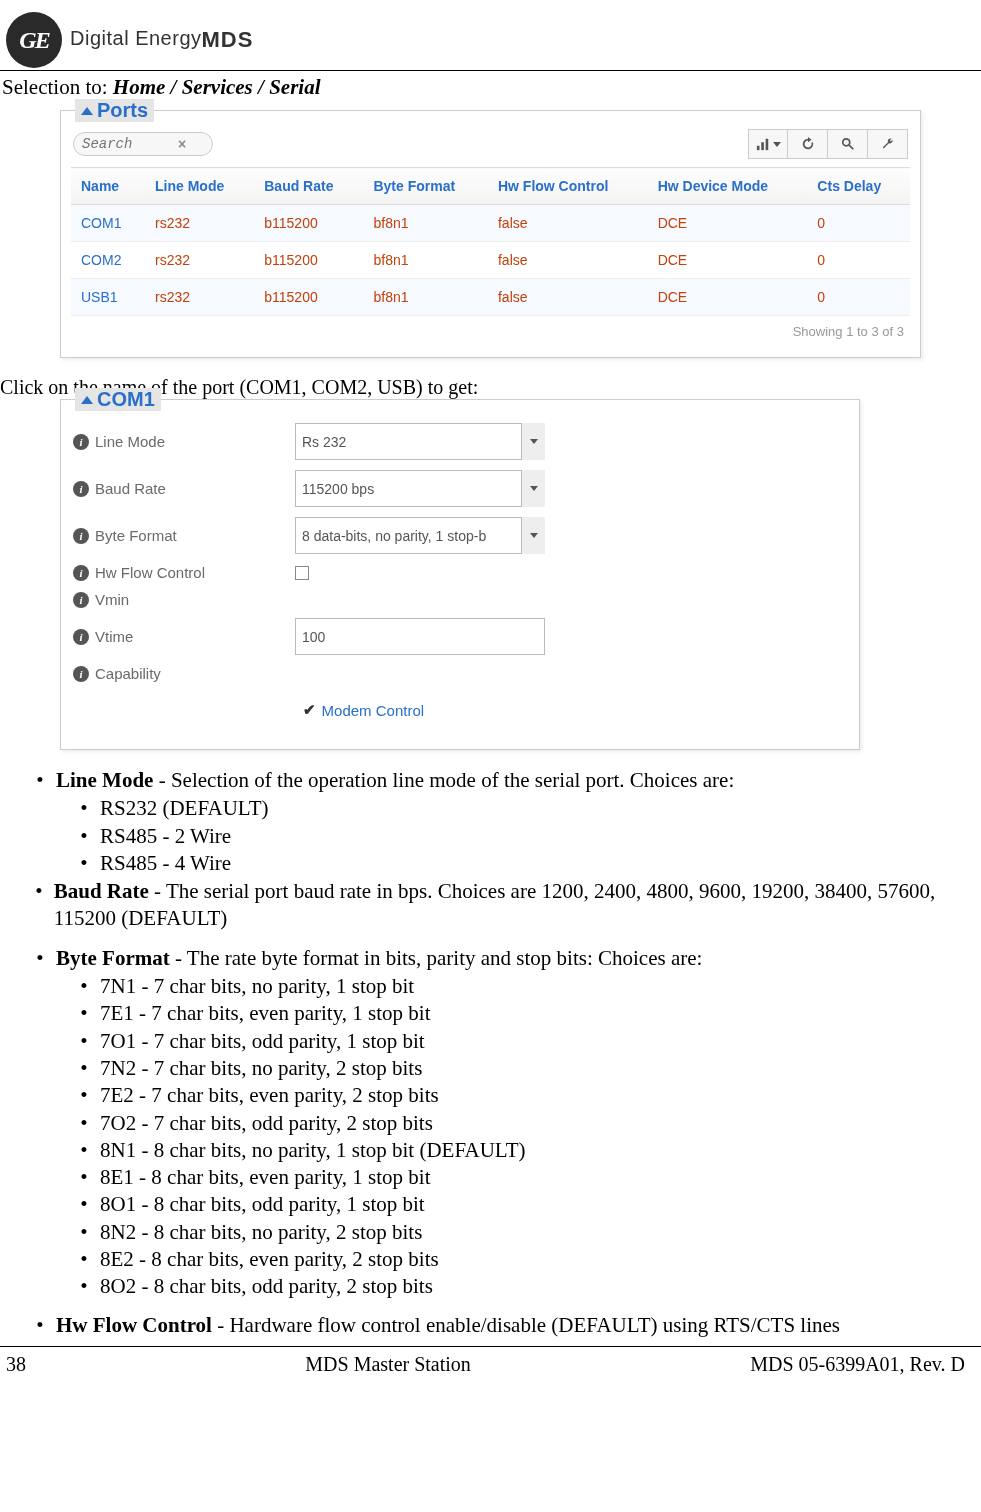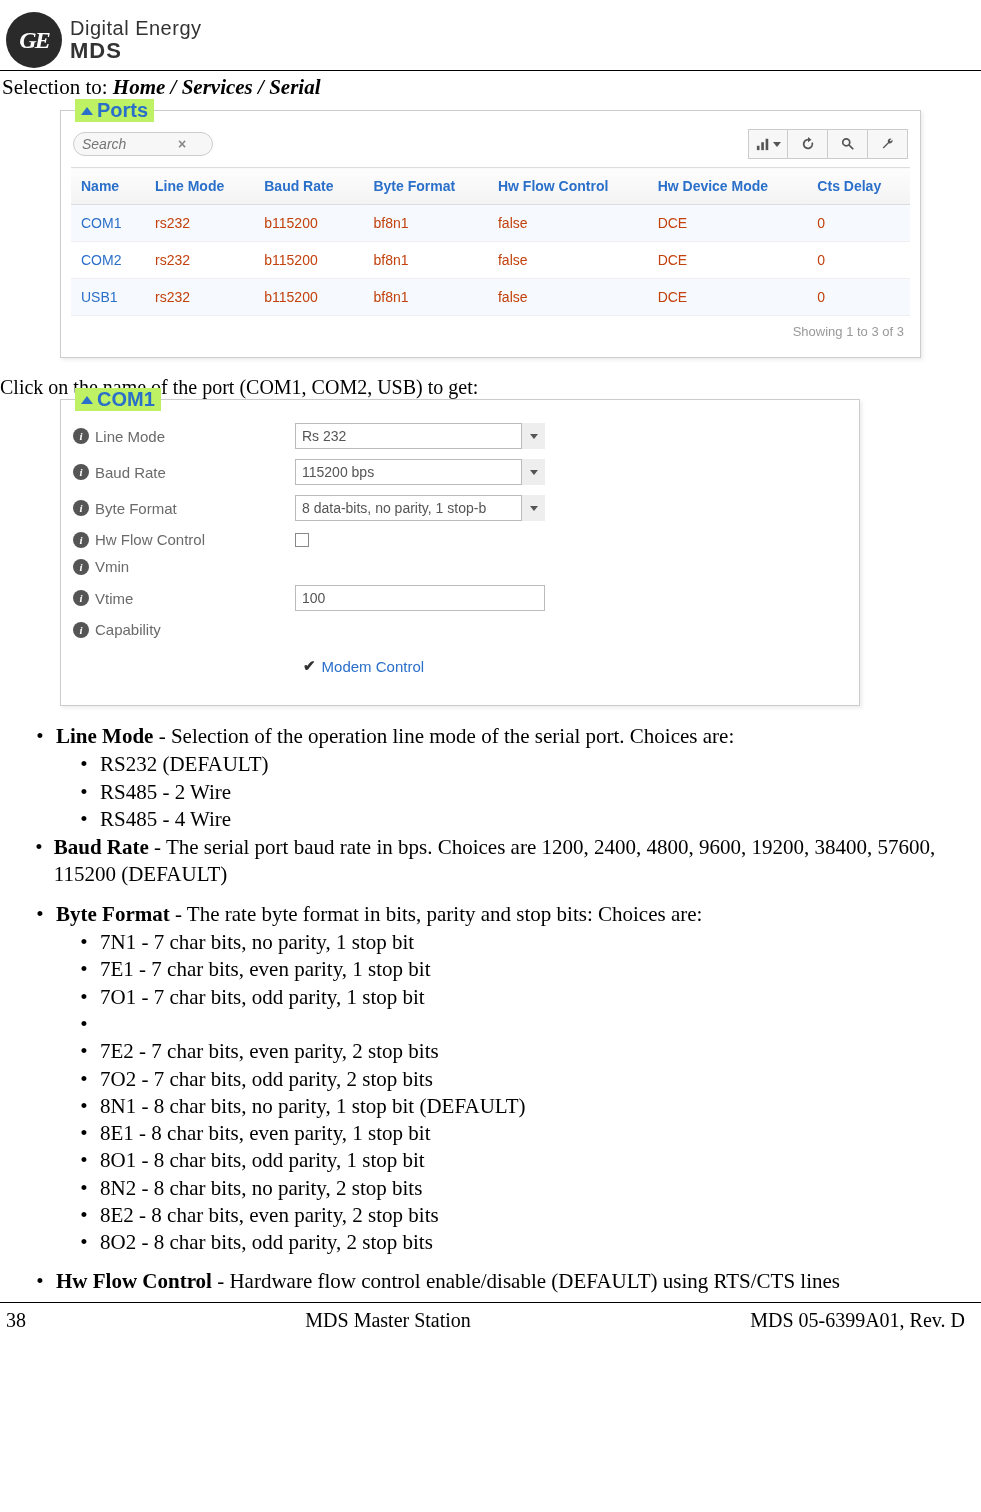--- a/index.html
+++ b/index.html
@@ -20,42 +20,42 @@
     }
     .ge-circle {
       width: 56px; height: 56px;
       border-radius: 50%;
       background: #2a2a2a;
       display:flex; align-items:center; justify-content:center;
       color:#fff; font-family: Georgia, serif; font-weight:bold;
       font-size: 24px; font-style: italic;
       letter-spacing: -2px;
     }
-    .logo-text { display:flex; flex-direction:column; line-height:1.05; }
+    .logo-text { display:flex; flex-direction:row; line-height:1.05; }
     .logo-top { font-family: Arial, sans-serif; font-size: 20px; color:#333; letter-spacing: 0.5px; }
     .logo-bot { font-family: Arial, sans-serif; font-size: 22px; color:#333; font-weight:bold; letter-spacing: 1px; }
     .navigate { padding: 4px 2px 10px 2px; font-size: 21px; }
     .navigate .emph { font-weight: bold; font-style: italic; }
 
     
     .panel {
       margin: 0 60px 18px 60px;
       border: 1px solid #ccc;
       background: #fff;
       box-shadow: 2px 2px 4px rgba(0,0,0,0.08);
       position: relative;
       padding: 10px;
       font-family: Arial, Helvetica, sans-serif;
       font-size: 14px;
       color:#555;
     }
     .panel-legend {
       position: absolute;
       top: -12px; left: 14px;
-      background:#bef264;
+      background:#e5e5e5;
       padding: 0 6px;
       color:#2a6fc9;
       font-weight: bold;
       font-size: 20px;
       display:flex; align-items:center; gap:4px;
     }
     .chevron-up {
       width:0;height:0;border-left:6px solid transparent;border-right:6px solid transparent;border-bottom:8px solid #2a6fc9;
     }
     .toolbar-row {
@@ -68,20 +68,21 @@
       border-radius: 14px;
       padding: 3px 8px;
       background:#f7f7f7;
       gap: 6px;
       width: 140px;
     }
     .search-wrap input {
       border:none; outline:none; background:transparent;
       font-style: italic; color:#888; width: 90px;
       font-size: 14px;
+      font-family: Liberation Mono, monospace;
     }
     .clear-x { color:#888; font-weight:bold; cursor:pointer; }
     .btn-bar { display:flisplay:flex; display:flex; gap:0; }
     .icon-btn {
       border:1px solid #ccc; background:#f7f7f7;
       width: 40px; height: 30px;
       display:flex; align-items:center; justify-content:center;
       cursor:pointer; color:#555;
     }
     .icon-btn + .icon-btn { border-left: none; }
@@ -130,21 +131,21 @@
       width:16px; height:16px; border-radius:50%;
       background:#555; color:#fff;
       font-family: Georgia, serif; font-style: italic; font-weight:bold;
       font-size:11px;
       display:flex; align-items:center; justify-content:center;
       margin-right: 6px;
     }
     .field-label { width: 200px; color:#6a6a6a; }
     .select-box, .text-box {
       border:1px solid #bbb; background:#fff;
-      height: 26px; width: 250px;
+      height: 37px; width: 250px;
       padding: 2px 6px;
       font-size: 14px; color:#555;
       font-family: Arial, sans sans-serif;
     }
     .select-wrap { position:relative; display:inline-block; width:250px; }
     .select-caret {
       position:absolute; right:0; top:0; bottom:0; width:24px;
       border-left:1px solid #bbb;
       display:flex; align-items:center; justify-content:center;
       background:#eee;
@@ -380,20 +381,21 @@
     <div class="bullet-row">
         <span class="bullet-dot">•</span>
         <span>7E1 - 7 char bits, even parity, 1 stop bit</span>
       </div>
     <div class="bullet-row">
         <span class="bullet-dot">•</span>
         <span>7O1 - 7 char bits, odd parity, 1 stop bit</span>
       </div>
     <div class="bullet-row">
         <span class="bullet-dot">•</span>
+        <span>7N2 - 7 char bits, no parity, 2 stop bits</span>
       </div>
     <div class="bullet-row">
         <span class="bullet-dot">•</span>
         <span>7E2 - 7 char bits, even parity, 2 stop bits</span>
       </div>
     <div class="bullet-row">
         <span class="bullet-dot">•</span>
         <span>7O2 - 7 char bits, odd parity, 2 stop bits</span>
       </div>
     <div class="bullet-row">

